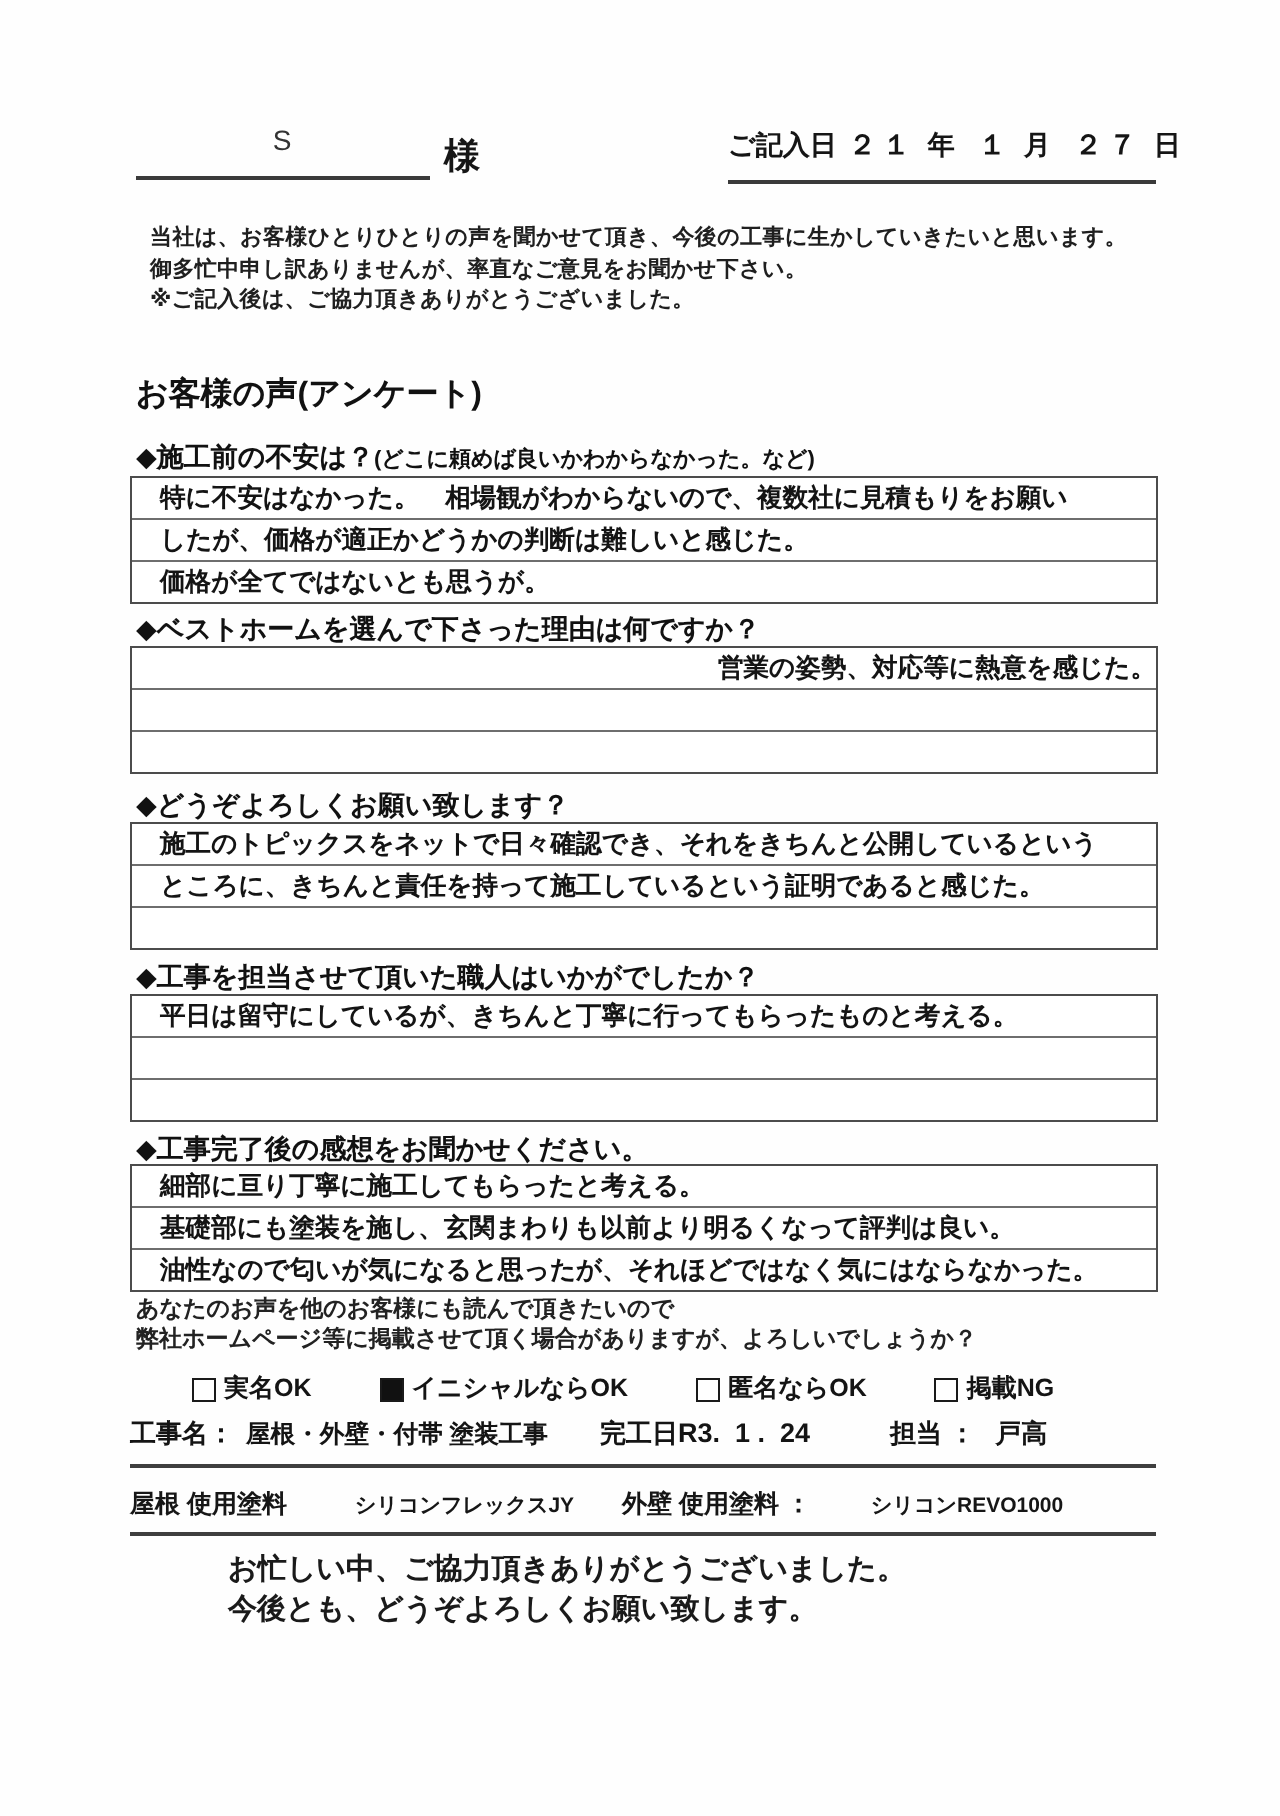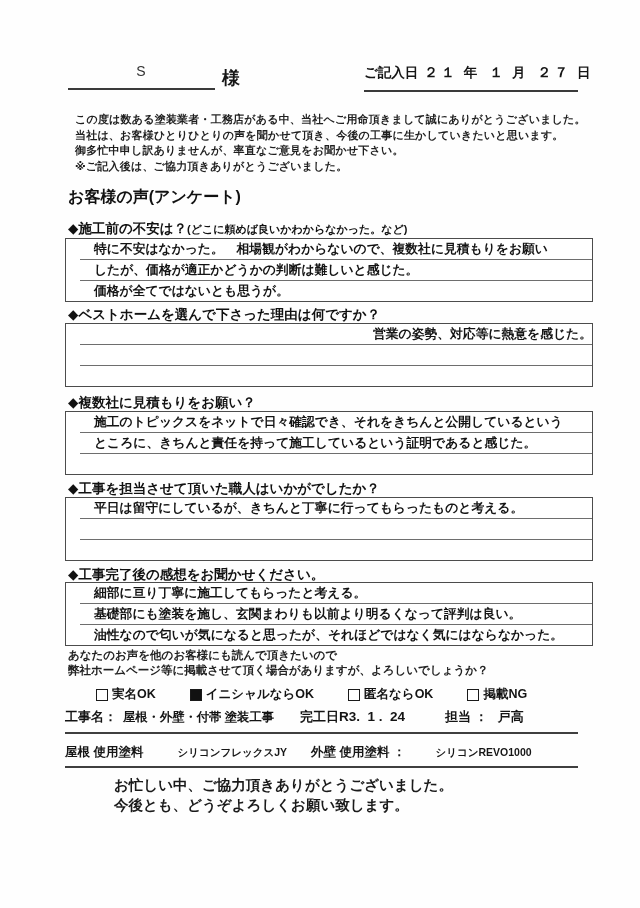--- a/index.html
+++ b/index.html
@@ -26,21 +26,21 @@
   
   .intro{position:absolute;left:75px;top:112px;width:505px;
     font-size:11px;line-height:15.6px;font-weight:bold;color:#1f1f1f;letter-spacing:0.2px;}
   .intro div{white-space:nowrap;}
 
   
   .survey-title{position:absolute;left:68px;top:187px;font-size:16px;font-weight:bold;color:#111;}
 
   .q-heading{position:absolute;left:68px;font-size:13.5px;font-weight:bold;color:#111;white-space:nowrap;}
   .q-note{font-size:11px;font-weight:bold;}
-  .a-box{position:absolute;left:65px;width:512px;border:1.4px solid #4c4c4c;background:#fff;padding-left:14px;}
+  .a-box{position:absolute;left:65px;width:512px;border:1.4px solid #4c4c4c;background:#fff;}
   .a-row{height:20px;line-height:20px;padding-left:14px;font-size:12.8px;font-weight:bold;
     color:#141414;white-space:pre;overflow:hidden;}
   .a-row + .a-row{border-top:1px solid #6e6e6e;}
 
   
   .publish-text{position:absolute;left:68px;top:648px;font-size:11.5px;line-height:15px;
     font-weight:bold;color:#222;}
   .publish-options{position:absolute;left:96px;top:686px;display:flex;gap:34px;
     font-size:12.5px;font-weight:bold;color:#141414;align-items:center;}
   .opt{display:flex;align-items:center;gap:4px;}
@@ -103,21 +103,20 @@
     <span>ご記入日</span>
     <span class="d-num">２１</span>
     <span class="d-unit">年</span>
     <span class="d-num">１</span>
     <span class="d-unit">月</span>
     <span class="d-num">２７</span>
     <span>日</span>
   </div>
 
   <div class="intro">
-    <div>この度は数ある塗装業者・工務店がある中、当社へご用命頂きまして誠にありがとうございました。</div>
     <div>当社は、お客様ひとりひとりの声を聞かせて頂き、今後の工事に生かしていきたいと思います。</div>
     <div>御多忙中申し訳ありませんが、率直なご意見をお聞かせ下さい。</div>
     <div>※ご記入後は、ご協力頂きありがとうございました。</div>
   </div>
 
   <div class="survey-title">お客様の声(アンケート)</div>
 
   <div class="q-heading" style="top:220px;">
     <span>◆施工前の不安は？</span><span class="q-note">(どこに頼めば良いかわからなかった。など)</span>
   </div>
@@ -130,21 +129,21 @@
   <div class="q-heading" style="top:306px;">
     <span>◆ベストホームを選んで下さった理由は何ですか？</span>
   </div>
   <div class="a-box" style="top:323px;text-align:right;">
     <div class="a-row">営業の姿勢、対応等に熱意を感じた。</div>
     <div class="a-row"></div>
     <div class="a-row"></div>
   </div>
 
   <div class="q-heading" style="top:394px;">
-    <span>◆複数社に見積もりをお願い？</span>
+    <span>◆どうぞよろしくお願い致します？</span>
   </div>
   <div class="a-box" style="top:411px;">
     <div class="a-row">施工のトピックスをネットで日々確認でき、それをきちんと公開しているという</div>
     <div class="a-row">ところに、きちんと責任を持って施工しているという証明であると感じた。</div>
     <div class="a-row"></div>
   </div>
 
   <div class="q-heading" style="top:480px;">
     <span>◆工事を担当させて頂いた職人はいかがでしたか？</span>
   </div>

